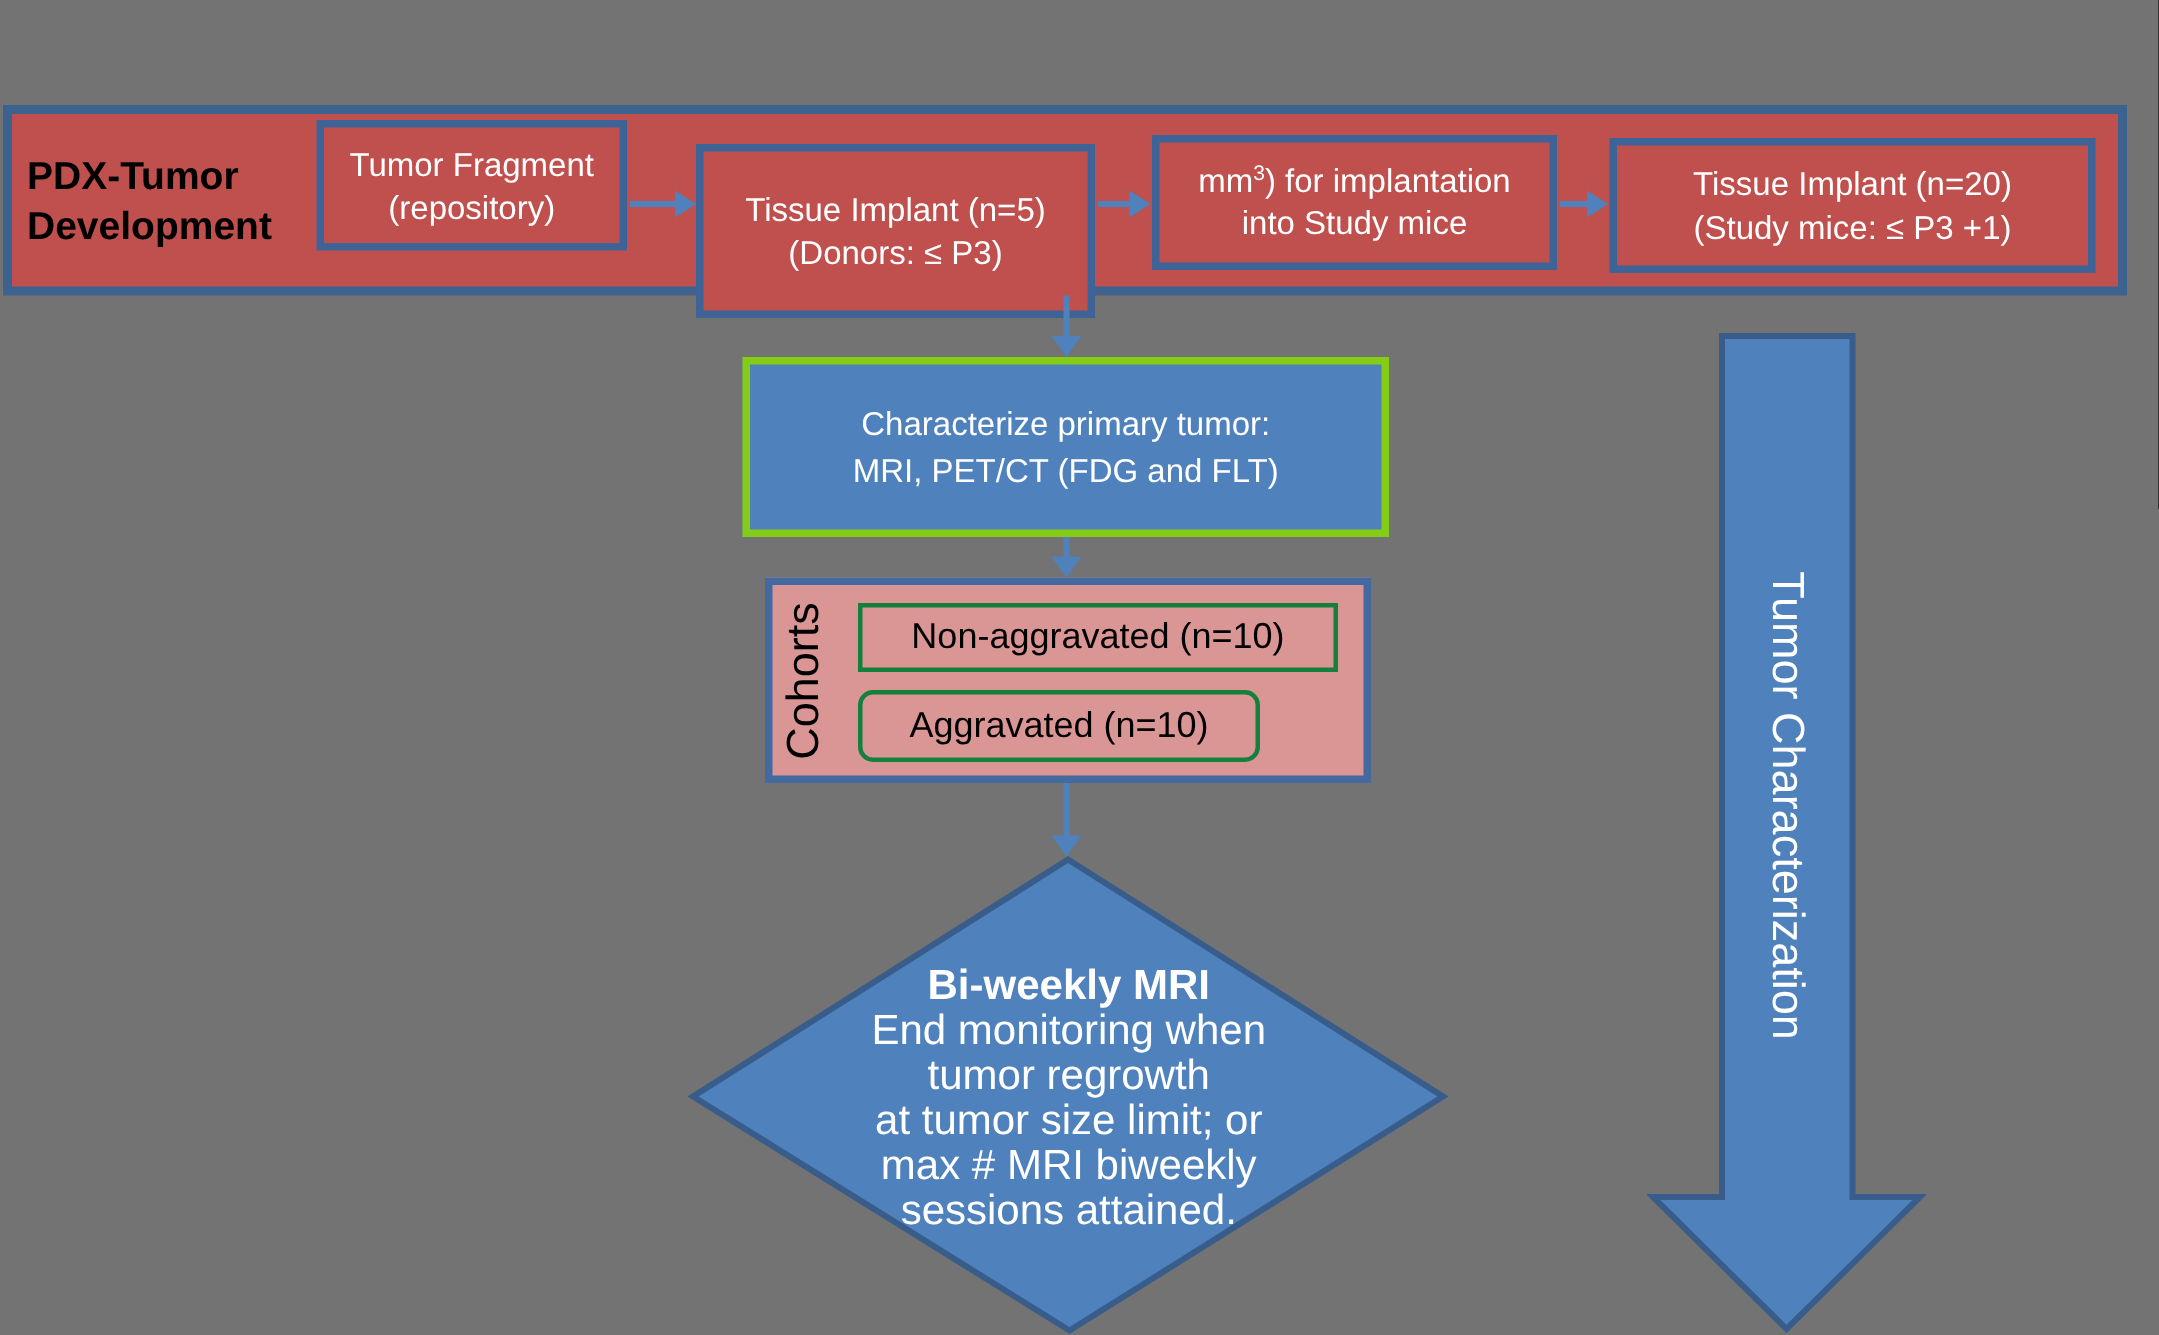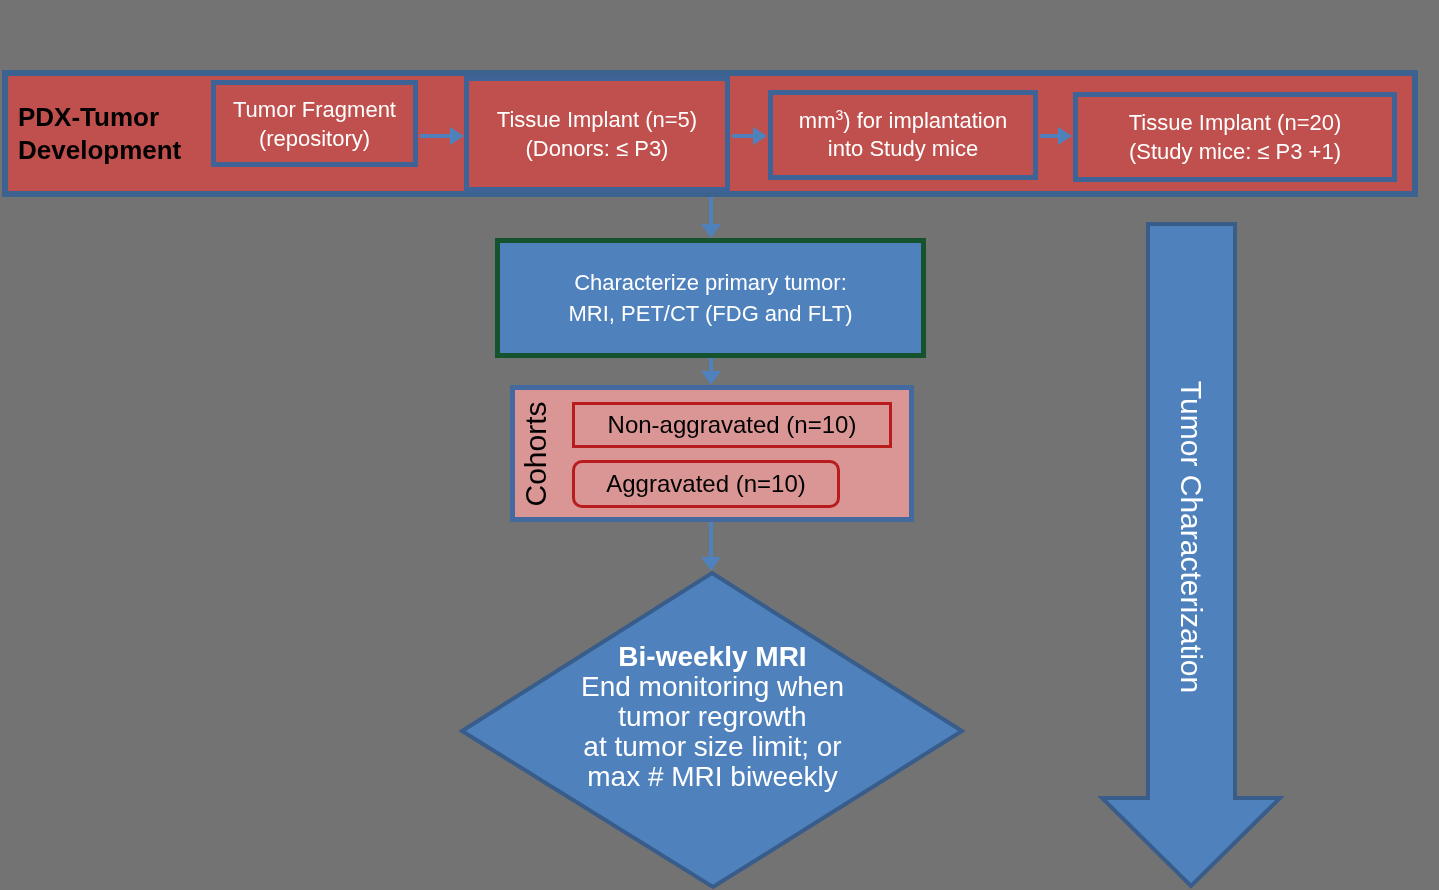--- a/index.html
+++ b/index.html
@@ -29,21 +29,21 @@
     background: #C0504D;
     border: 5px solid #3E6396;
     color: #FFFFFF;
     font-size: 22px; line-height: 29px;
     display: flex; flex-direction: column;
     align-items: center; justify-content: center;
     text-align: center;
   }
   .red-box sup { font-size: 14px; line-height: 0; }
   .rb1 { left: 211px; top: 80px;  width: 207px; height: 87px; }
-  .rb2 { left: 464px; top: 76px;  width: 266px; height: 116px; }
+  .rb2 { left: 464px; top: 96px;  width: 266px; height: 116px; }
   .rb3 { left: 768px; top: 90px;  width: 270px; height: 90px; line-height: 28px; }
   .rb4 { left: 1073px; top: 92px; width: 324px; height: 90px; }
 
   
   .hline { height: 4px; background: #4F81BD; }
   .vline { width: 4px;  background: #4F81BD; }
   .head-right {
     width: 0; height: 0;
     border-top: 9px solid transparent;
     border-bottom: 9px solid transparent;
@@ -53,41 +53,41 @@
     width: 0; height: 0;
     border-left: 10px solid transparent;
     border-right: 10px solid transparent;
     border-top: 14px solid #4F81BD;
   }
 
   
   .char-box {
     left: 495px; top: 238px; width: 431px; height: 120px;
     background: #4F81BD;
-    border: 5px solid #14532d;
+    border: 5px solid #84cc16;
     color: #FFFFFF; font-size: 22px; line-height: 31px;
     display: flex; flex-direction: column;
     align-items: center; justify-content: center; text-align: center;
   }
 
   
   .cohorts-box {
     left: 510px; top: 385px; width: 404px; height: 137px;
     background: #D99694;
     border: 5px solid #44699F;
   }
   .cohorts-label {
     left: 466px; top: 434px; width: 140px; height: 40px;
     transform: rotate(-90deg);
     color: #000000; font-size: 30px; line-height: 40px;
     text-align: center;
   }
   .cohort-item {
     background: #D99694;
-    border: 3px solid #b91c1c;
+    border: 3px solid #15803d;
     color: #000000; font-size: 24px;
     display: flex; align-items: center; justify-content: center;
     text-align: center;
   }
   .ci1 { left: 572px; top: 402px; width: 320px; height: 46px; }
   .ci2 { left: 572px; top: 460px; width: 268px; height: 48px; border-radius: 10px; }
 
   
   .diamond-svg { left: 455px; top: 566px; width: 515px; height: 325px; }
   .diamond-text {
@@ -175,20 +175,21 @@
 
   <svg class="abs diamond-svg" viewBox="0 0 515 325">
     <polygon points="257,7 507,165 258,321 7,165" fill="#4F81BD" stroke="#385D8A" stroke-width="4"></polygon>
   </svg>
   <div class="abs diamond-text">
     <span class="bold">Bi-weekly MRI</span>
     <span>End monitoring when</span>
     <span>tumor regrowth</span>
     <span>at tumor size limit; or</span>
     <span>max # MRI biweekly</span>
+    <span>sessions attained.</span>
   </div>
 
   <svg class="abs side-arrow-svg" viewBox="0 0 186 670">
     <polygon points="50,4 137,4 137,578 182,578 93,666 4,578 50,578" fill="#4F81BD" stroke="#385D8A" stroke-width="4"></polygon>
   </svg>
   <div class="abs side-arrow-label">Tumor Characterization</div>
 
 </div>
 
 </body></html>

